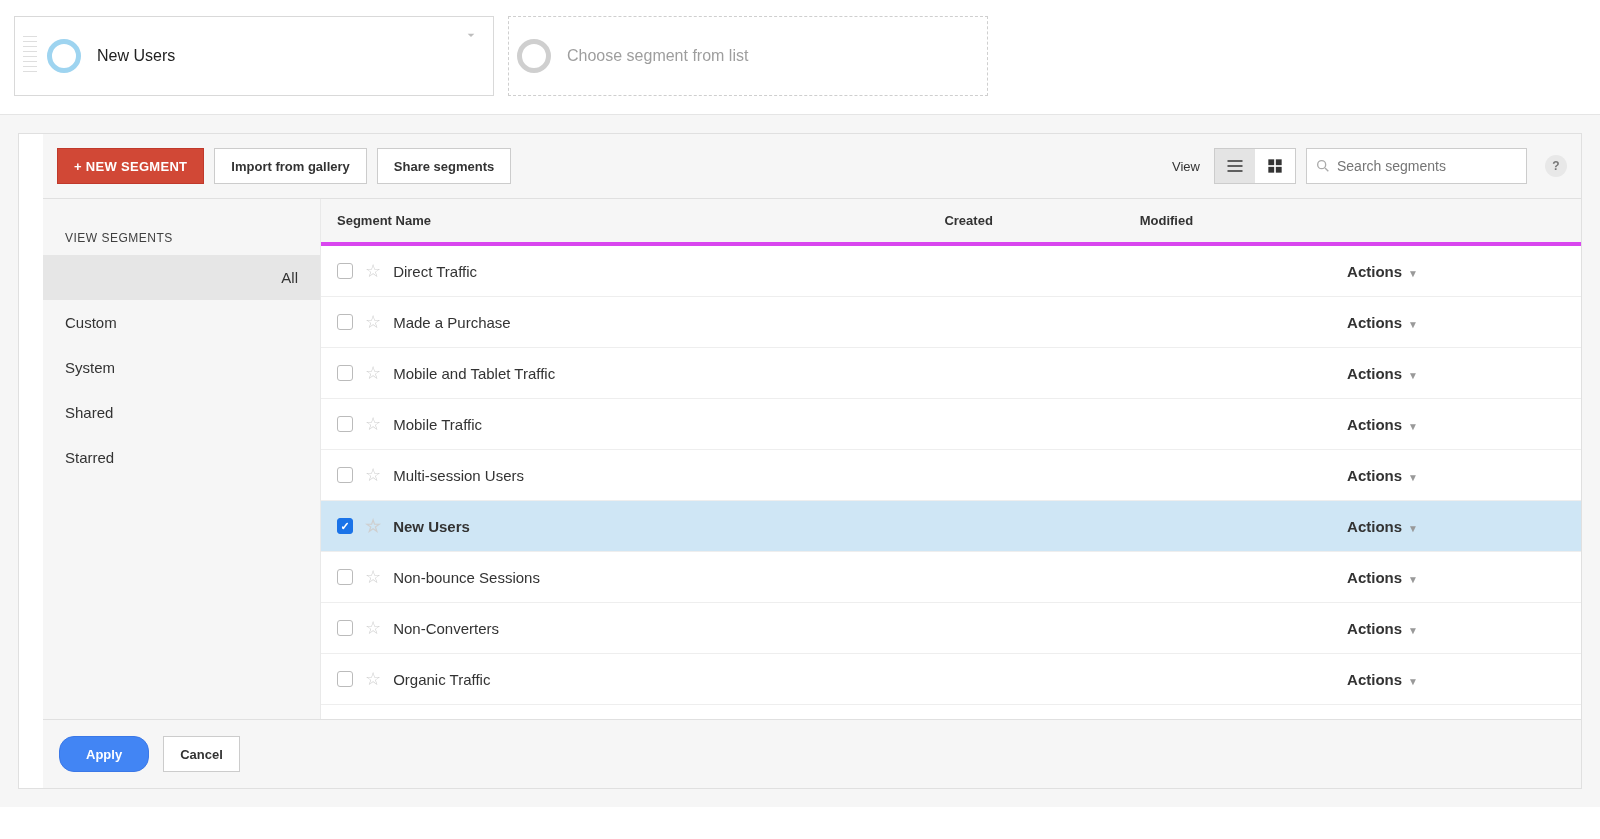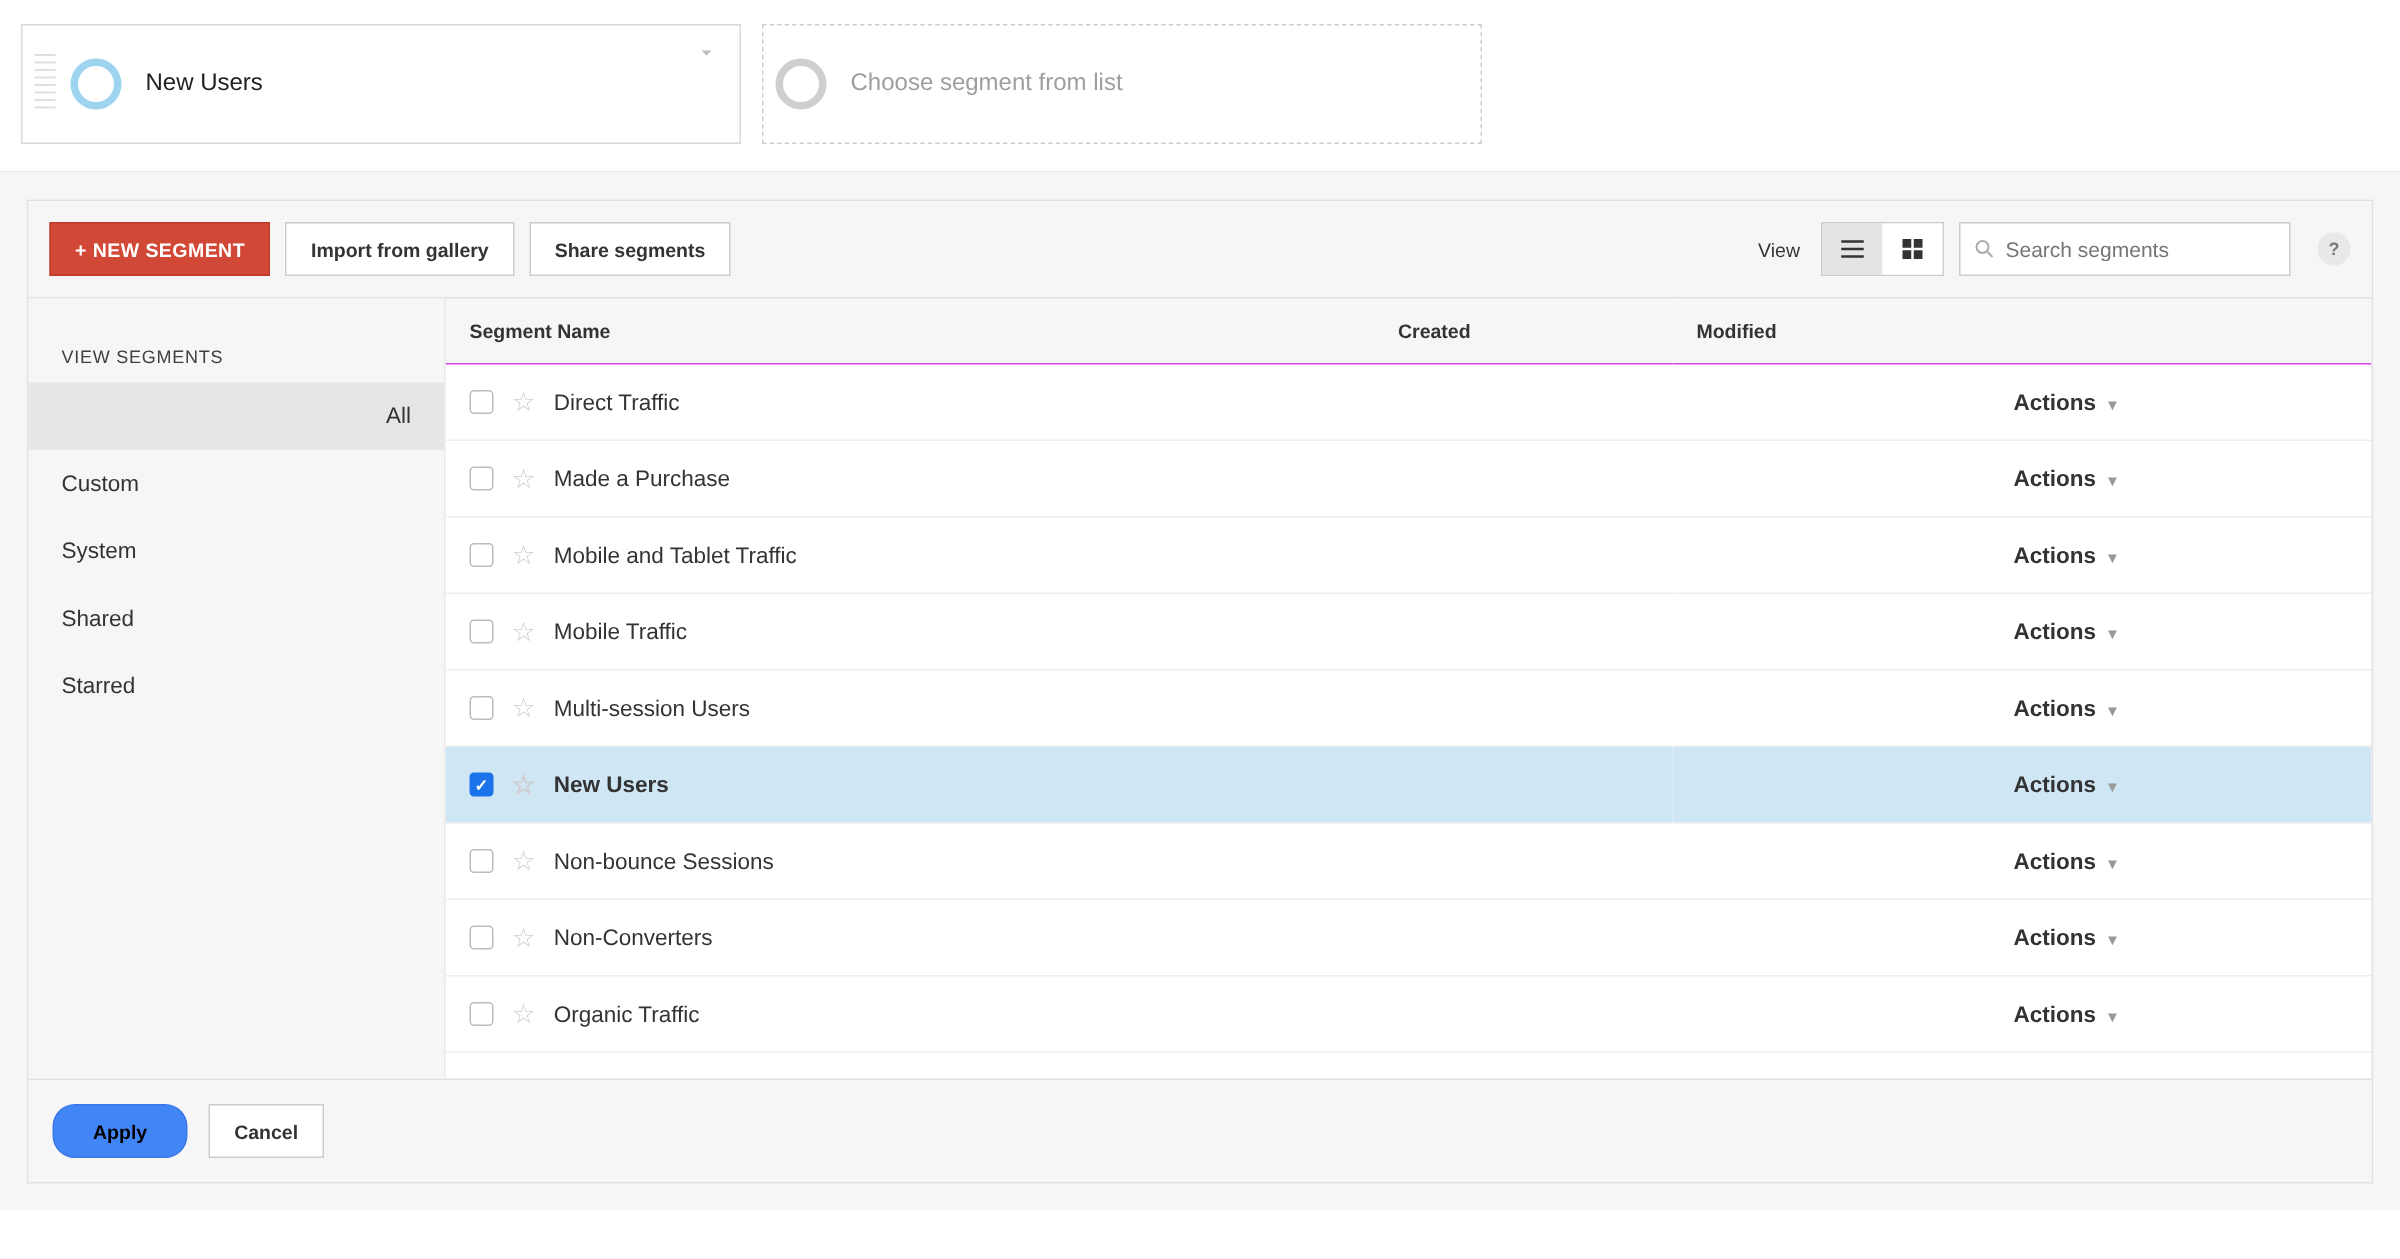--- a/index.html
+++ b/index.html
@@ -66,20 +66,21 @@
 }
 
 
 .panel-wrap {
   padding: 18px;
   background: #f6f6f6;
 }
 .panel {
   border: 1px solid #e0e0e0;
   background: #fff;
+  padding-left: 24px;
 }
 
 
 .toolbar {
   display: flex;
   align-items: center;
   padding: 14px;
   border-bottom: 1px solid #e0e0e0;
   background: #f6f6f6;
   gap: 10px;
@@ -189,21 +190,21 @@
   overflow-y: auto;
   position: relative;
 }
 .seg-table { width: 100%; border-collapse: collapse; }
 .seg-table thead th {
   text-align: left;
   font-size: 13px;
   font-weight: bold;
   color: #333;
   padding: 14px 16px;
-  border-bottom: 1px solid #d946ef;
+  border-bottom: 4px solid #d946ef;
   background: #f6f6f6;
   position: sticky;
   top: 0;
 }
 .seg-table td {
   padding: 16px;
   border-bottom: 1px solid #eee;
   font-size: 15px;
   color: #333;
   vertical-align: middle;
@@ -254,21 +255,21 @@
 .panel-footer {
   border-top: 1px solid #e0e0e0;
   background: #f6f6f6;
   padding: 16px;
   display: flex;
   gap: 14px;
 }
 .btn-blue {
   background: #4285f4;
   border-color: #3b78e7;
-  color: #000000;
+  color: #ffffff;
   padding: 0 26px;
   border-radius: 15px;
 }
 
 
 .icon-box { display: inline-flex; }
 </style>
 </head>
 <body>
 

